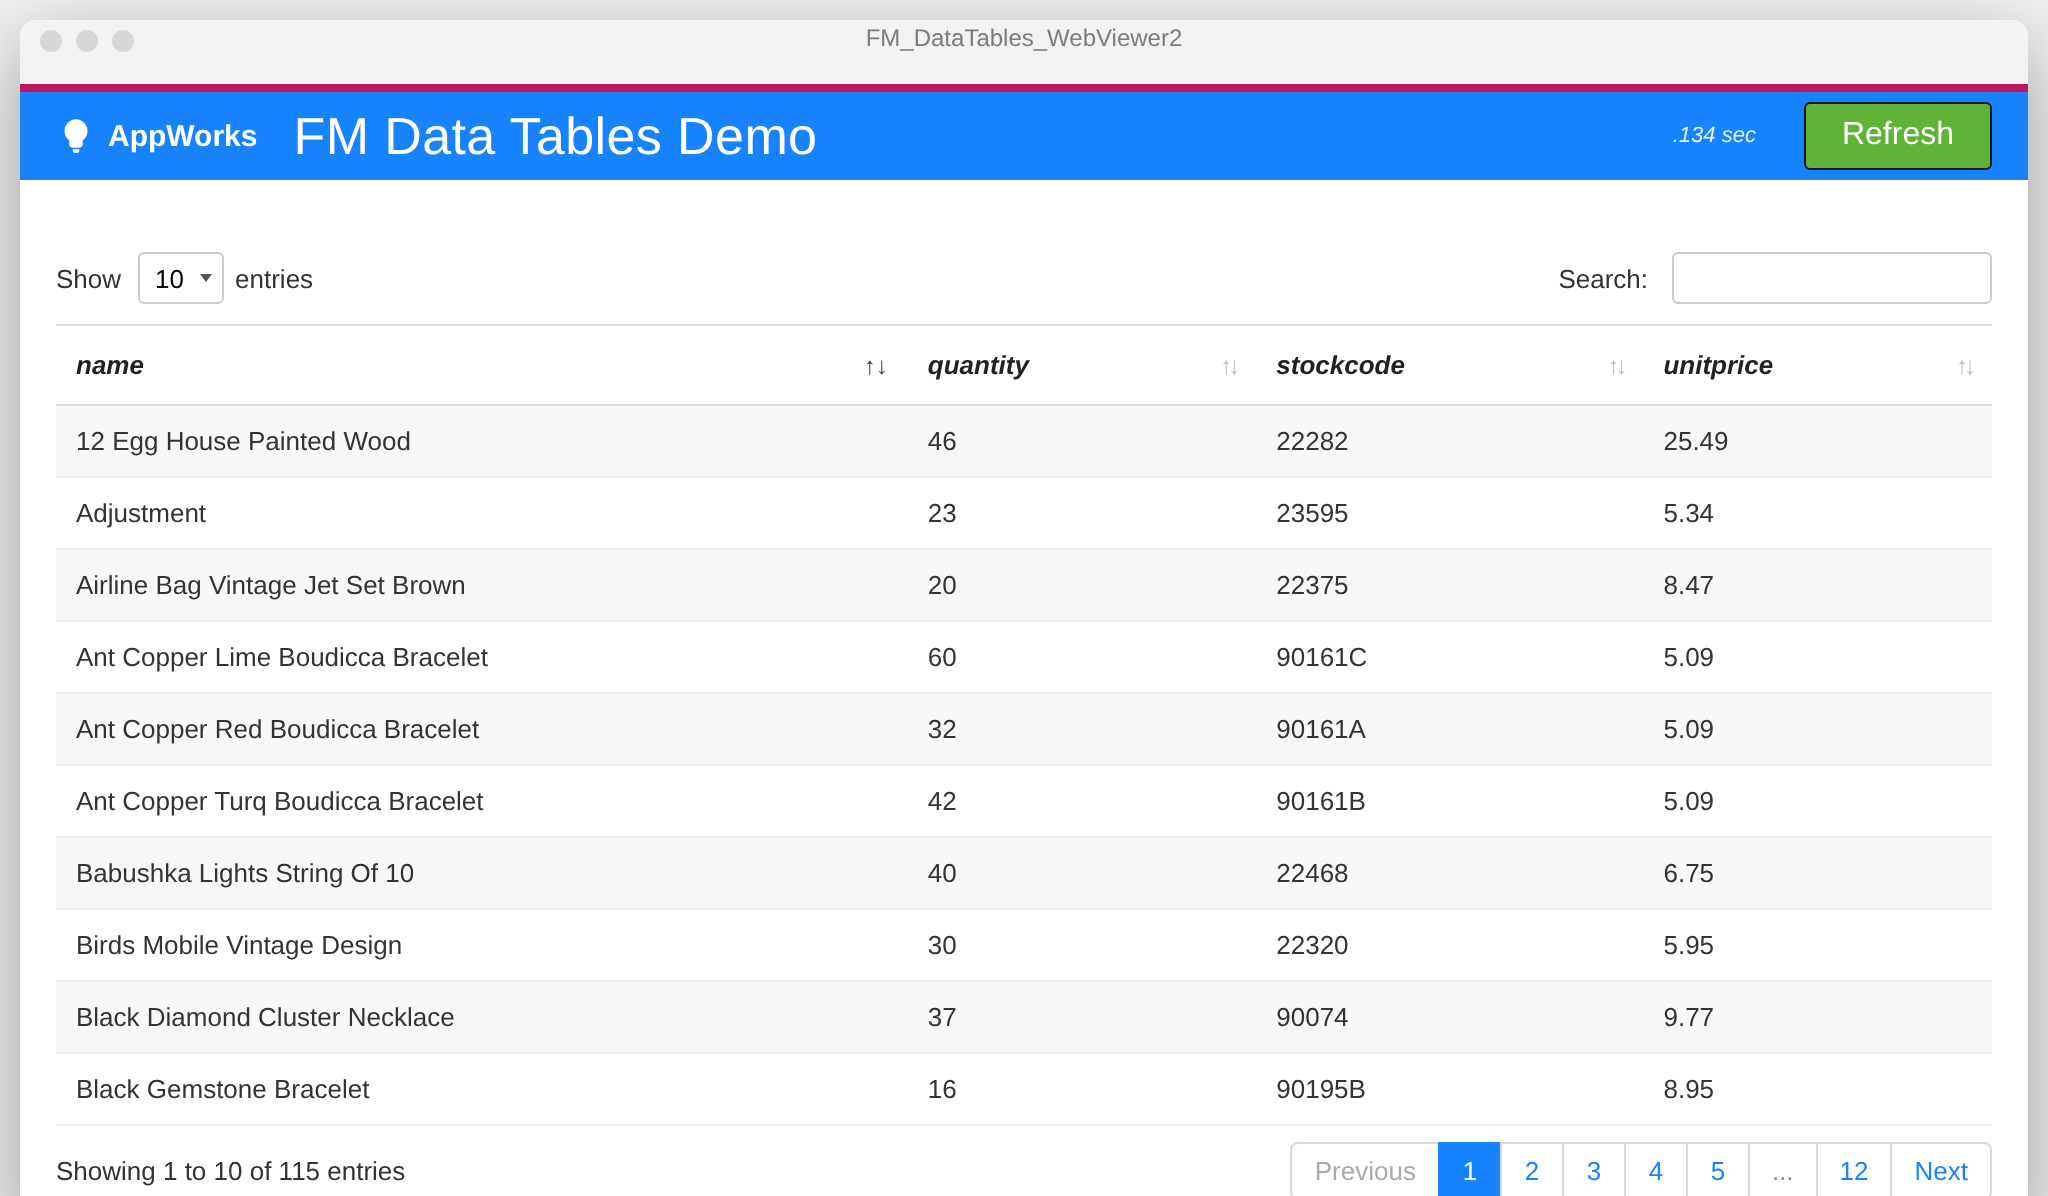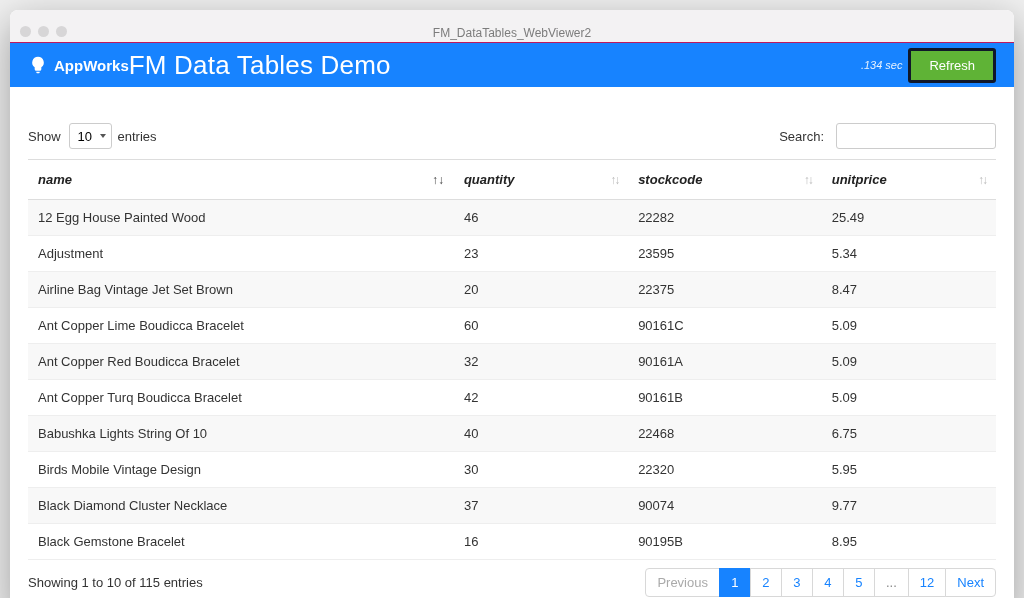--- a/index.html
+++ b/index.html
@@ -14,49 +14,49 @@
     .window {
       width: 1004px;
       background: #fff;
       border-radius: 8px;
       box-shadow: 0 12px 40px rgba(0,0,0,0.35);
       overflow: hidden;
     }
     .titlebar {
       height: 26px;
       background: #f3f2f3;
-      border-bottom: 1px solid #be185d;
+      border-bottom: 4px solid #be185d;
       display: flex;
-      align-items: flex-start;
+      align-items: flex-end;
       position: relative;
       padding: 16px 10px;
     }
     .traffic { display: flex; gap: 7px; }
     .dot { width: 11px; height: 11px; border-radius: 50%; background: #d7d6d7; }
     .win-title {
       position: absolute; left: 0; right: 0; text-align: center;
       font-size: 12px; color: #7c7c7c; pointer-events: none;
     }
     .header {
       background: #1783ff;
       color: #fff;
       display: flex;
       align-items: center;
       padding: 0 18px;
       height: 44px;
-      gap: 0;
+      gap: 18px;
     }
     .brand { display: flex; align-items: center; gap: 6px; font-weight: 700; font-size: 15px; }
     .bulb-icon { width: 20px; height: 20px; }
     .app-title { font-size: 26px; font-weight: 400; letter-spacing: 0.2px; }
     .spacer { flex: 1; }
     .timing { font-size: 11px; color: #e6f1ff; font-style: italic; margin-right: 6px; }
     .refresh-btn {
-      background: #5fb336; color: #fff; border: 3px solid #0f172a;
-      border-radius: 3px; font-size: 13px; font-weight: 500;
+      background: #5fb336; color: #fff; border: 1px solid #0f172a;
+      border-radius: 3px; font-size: 16px; font-weight: 500;
       padding: 7px 18px; cursor: pointer;
     }
     .content { padding: 36px 18px 16px; }
     .topbar { display: flex; align-items: center; font-size: 13px; color: #333; margin-bottom: 10px; }
     .topbar label { margin-right: 6px; }
     .length-sel {
       border: 1px solid #ccc; border-radius: 3px; height: 26px;
       padding: 2px 18px 2px 8px; font-size: 13px; background: #fff;
       appearance: none; -webkit-appearance: none; position: relative;
     }

